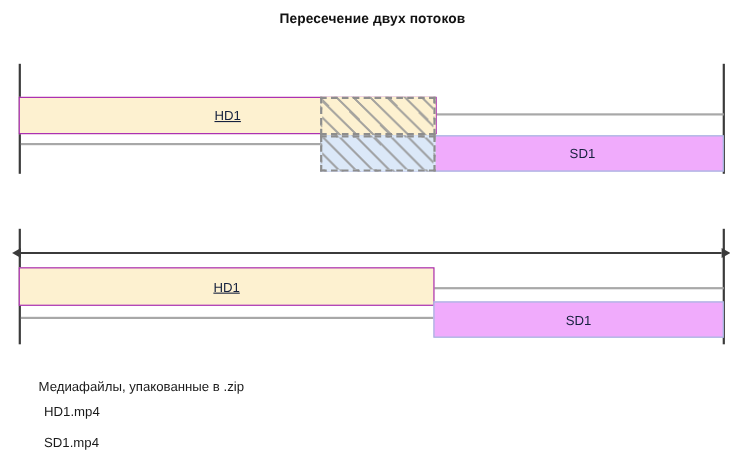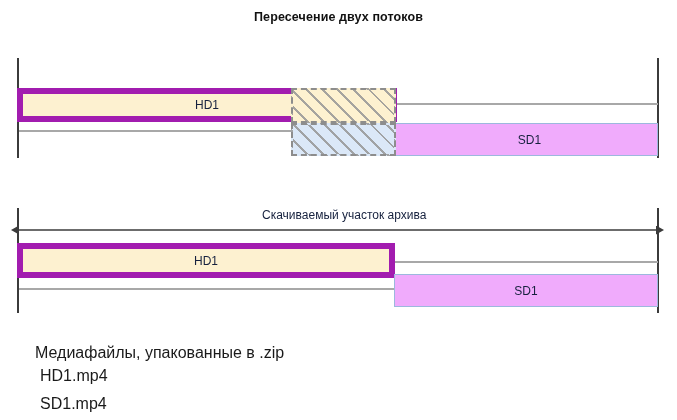--- a/index.html
+++ b/index.html
@@ -60,21 +60,22 @@
     position: absolute;
     box-sizing: border-box;
     display: flex;
     align-items: center;
     justify-content: center;
     font-size: 12px;
     color: #16213e;
   }
   .bar-hd {
     background: #fdf1d0;
-    border: 6px solid #a21caf;
+    border: 1px solid #a21caf;
+    text-decoration: underline;
   }
   .bar-sd {
     background: #f0abfc;
     border: 1px solid #9cb8dd;
   }
 
   
   .hatch {
     position: absolute;
     box-sizing: border-box;
@@ -102,21 +103,21 @@
   }
 
   .arrow-svg {
     position: absolute;
     left: 0;
     top: 0;
   }
 
   .foot-text {
     position: absolute;
-    font-size: 16px;
+    font-size: 12px;
     color: #1a1a1a;
     white-space: nowrap;
   }
 </style>
 </head>
 <body>
 
 <div class="canvas">
 
   <div class="title">Пересечение двух потоков</div>
@@ -132,21 +133,20 @@
     <span>HD1</span>
   </div>
 
   <div class="bar bar-sd" style="left:291px; top:123px; width:367px; height:33px;">
     <span style="margin-left:110px;">SD1</span>
   </div>
 
   <div class="hatch hatch-hd" style="left:291px; top:88px; width:105px; height:35px;"></div>
   <div class="hatch hatch-sd" style="left:291px; top:123px; width:105px; height:33px;"></div>
 
-  <div class="section-label" style="left:262px; top:208px;">Скачиваемый участок архива</div>
 
   <div class="vtick" style="left:17px; top:208px; height:105px;"></div>
   <div class="vtick" style="left:657px; top:208px; height:105px;"></div>
 
   <svg class="arrow-svg" width="677" height="420">
     <defs>
       <marker id="ahL" markerWidth="9" markerHeight="9" refX="8" refY="4.5" orient="auto" markerUnits="userSpaceOnUse">
         <path d="M8,0 L8,9 L0,4.5 z" fill="#3b3b3b"></path>
       </marker>
       <marker id="ahR" markerWidth="9" markerHeight="9" refX="1" refY="4.5" orient="auto" markerUnits="userSpaceOnUse">

